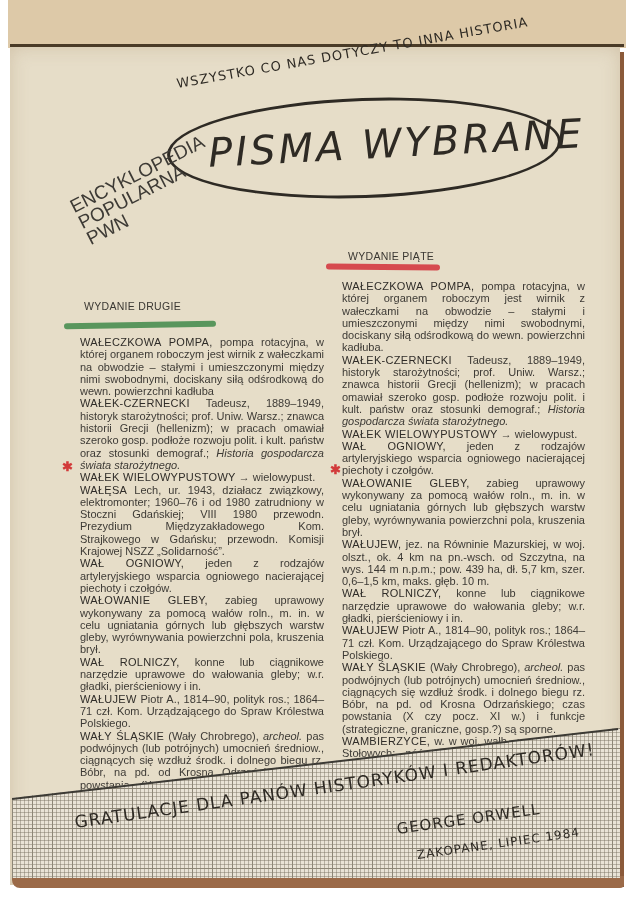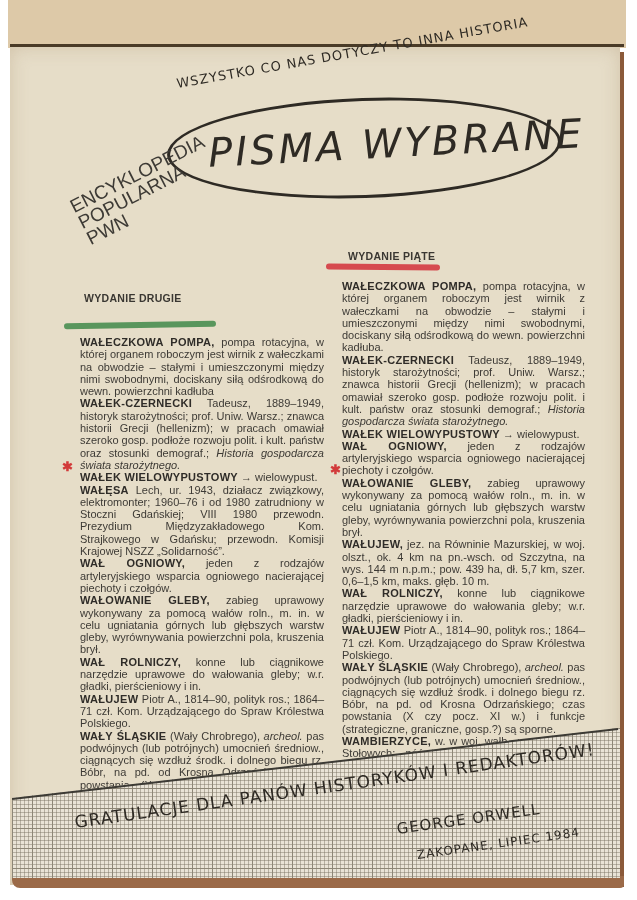--- a/index.html
+++ b/index.html
@@ -22,26 +22,26 @@
   .grid-line{position:absolute;left:12px;top:798px;width:610px;height:2px;background:#3c3a34;transform-origin:0 0;transform:rotate(-6.6deg);}
 
   .hw{position:absolute;font-family:"DejaVu Sans",sans-serif;color:#2e2a24;white-space:nowrap;letter-spacing:1px;}
   .motto{left:178px;top:76px;font-size:13px;transform:rotate(-10deg);transform-origin:0 100%;}
   .oval{position:absolute;left:167px;top:98px;width:388px;height:94px;border:3px solid #2e2a24;border-radius:50%;transform:rotate(-2deg);}
   .title{left:208px;top:120px;font-size:40px;letter-spacing:3px;font-style:italic;transform:rotate(-3deg);}
 
   .pwn{position:absolute;left:92px;top:194px;font-family:"Liberation Sans",sans-serif;font-size:19px;line-height:18px;color:#3d3a35;transform:rotate(-27deg);transform-origin:0 100%;letter-spacing:0px;}
   .pwn div{white-space:nowrap;}
 
-  .edition{position:absolute;font-size:10.5px;font-weight:bold;color:#3a3732;letter-spacing:.3px;}
+  .edition{position:absolute;font-size:10.5px;font-weight:normal;color:#3a3732;letter-spacing:.3px;}
   .mark{position:absolute;height:6px;border-radius:3px;}
 
   .col{position:absolute;font-family:"Liberation Sans",sans-serif;font-size:11px;line-height:12.3px;color:#3d3a35;text-align:justify;}
   .col p{margin:0;}
-  .hd{font-weight:bold;letter-spacing:.3px;color:#2f2c28;margin-top:46px;}
+  .hd{font-weight:normal;letter-spacing:.3px;color:#2f2c28;margin-top:46px;}
   .it{font-style:italic;}
   .star{position:absolute;color:#d23a3a;font-size:13px;font-weight:bold;}
 
   .note{font-size:17px;}
 </style>
 </head>
 <body>
 
 <div class="scan">
   <div class="top-page"></div>
@@ -53,21 +53,21 @@
   <div class="hw motto">WSZYSTKO CO NAS DOTYCZY TO INNA HISTORIA</div>
   <div class="oval"></div>
   <div class="hw title">PISMA WYBRANE</div>
 
   <div class="pwn">
     <div>ENCYKLOPEDIA</div>
     <div>POPULARNA</div>
     <div>PWN</div>
   </div>
 
-  <div class="edition" style="left:84px;top:292px;">WYDANIE DRUGIE</div>
+  <div class="edition" style="left:84px;top:300px;">WYDANIE DRUGIE</div>
   <div class="mark" style="left:64px;top:322px;width:152px;background:#3f8a4a;opacity:.85;transform:rotate(-1deg);"></div>
   <div class="col" id="leftcol" style="left:80px;top:336px;width:244px;">
       <p><span class="hd">WAŁECZKOWA POMPA,</span><span> pompa rotacyjna, w której organem roboczym jest wirnik z wałeczkami na obwodzie – stałymi i umieszczonymi między nimi swobodnymi, dociskany siłą odśrodkową do wewn. powierzchni kadłuba</span></p>
       <p><span class="hd">WAŁEK-CZERNECKI</span><span> Tadeusz, 1889–1949, historyk starożytności; prof. Uniw. Warsz.; znawca historii Grecji (hellenizm); w pracach omawiał szeroko gosp. podłoże rozwoju polit. i kult. państw oraz stosunki demograf.; </span><span class="it">Historia gospodarcza świata starożytnego.</span></p>
       <p><span class="hd">WAŁEK WIELOWYPUSTOWY</span><span> → wielowypust.</span></p>
       <p><span class="hd">WAŁĘSA</span><span> Lech, ur. 1943, działacz związkowy, elektromonter; 1960–76 i od 1980 zatrudniony w Stoczni Gdańskiej; VIII 1980 przewodn. Prezydium Międzyzakładowego Kom. Strajkowego w Gdańsku; przewodn. Komisji Krajowej NSZZ „Solidarność”.</span></p>
       <p><span class="hd">WAŁ OGNIOWY,</span><span> jeden z rodzajów artyleryjskiego wsparcia ogniowego nacierającej piechoty i czołgów.</span></p>
       <p><span class="hd">WAŁOWANIE GLEBY,</span><span> zabieg uprawowy wykonywany za pomocą wałów roln., m. in. w celu ugniatania górnych lub głębszych warstw gleby, wyrównywania powierzchni pola, kruszenia brył.</span></p>
       <p><span class="hd">WAŁ ROLNICZY,</span><span> konne lub ciągnikowe narzędzie uprawowe do wałowania gleby; w.r. gładki, pierścieniowy i in.</span></p>
       <p><span class="hd">WAŁUJEW</span><span> Piotr A., 1814–90, polityk ros.; 1864–71 czł. Kom. Urządzającego do Spraw Królestwa Polskiego.</span></p>

